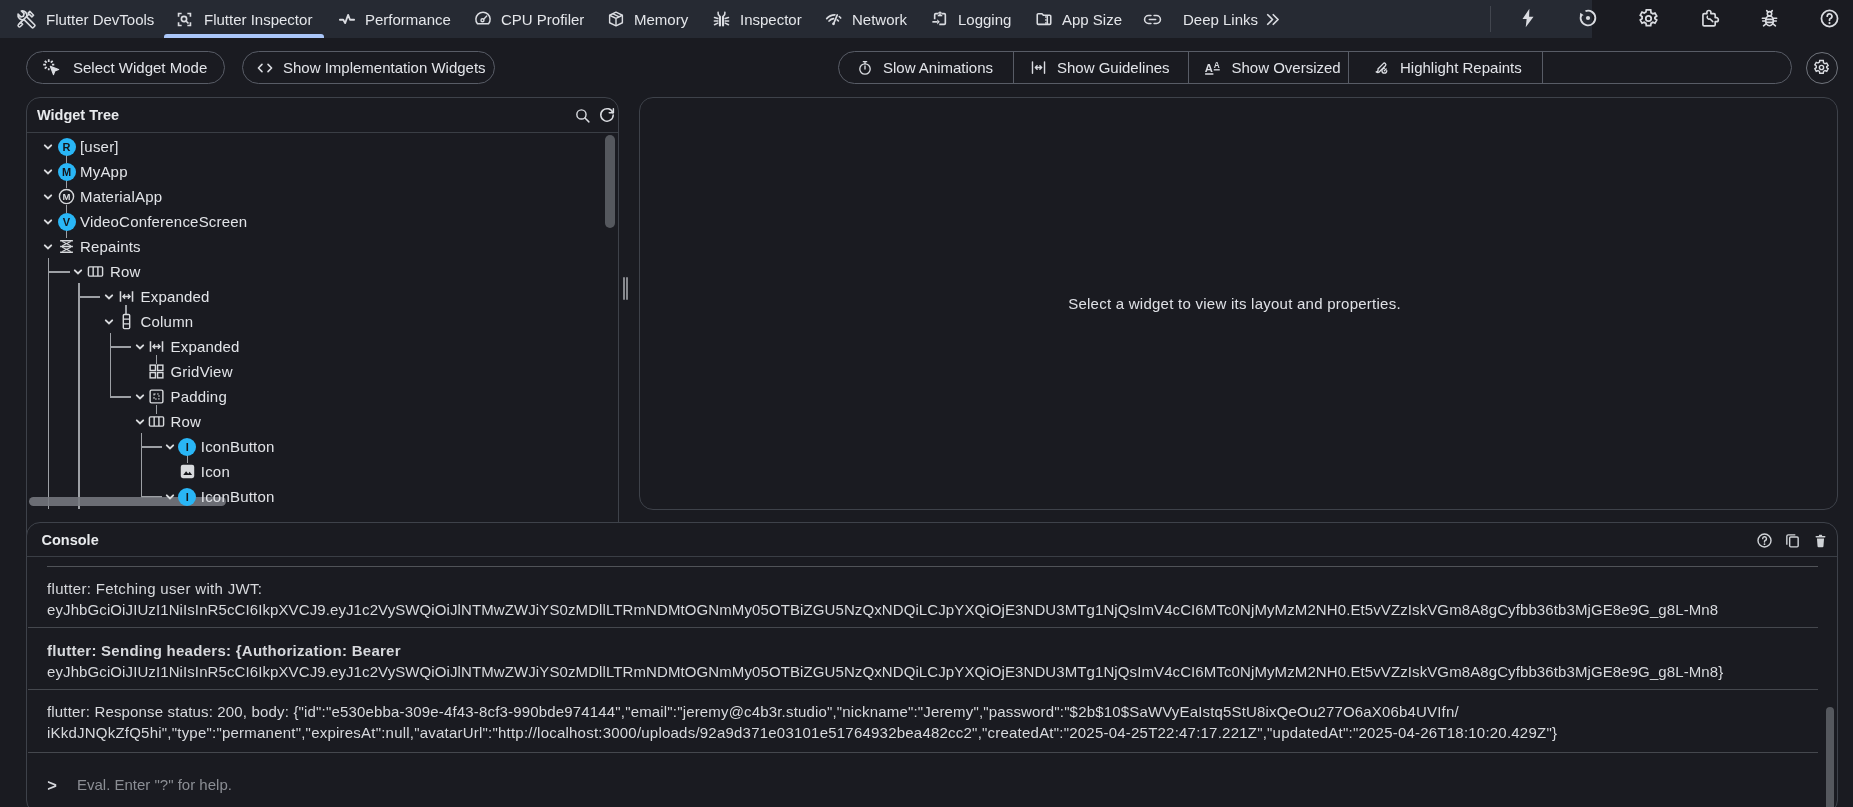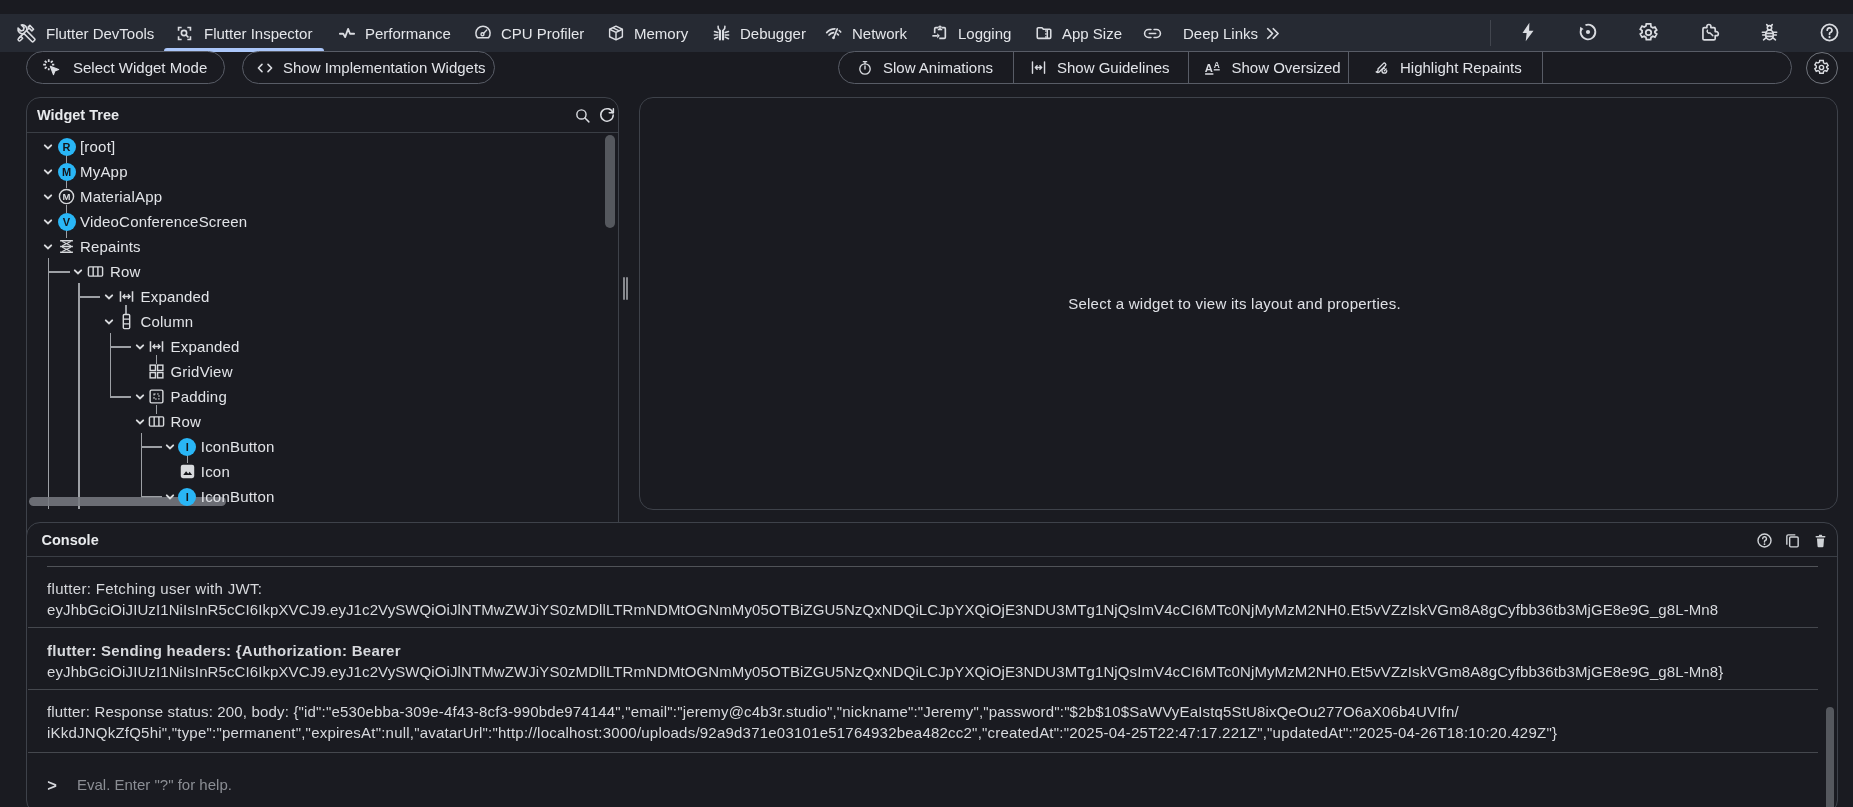--- a/index.html
+++ b/index.html
@@ -1,18 +1,18 @@
 <!DOCTYPE html>
 <html><head>
 <meta charset="utf-8">
 <style>
   * { margin:0; padding:0; box-sizing:border-box; }
   html,body { width:1853px; height:807px; background:#1a1b21; overflow:hidden;
     font-family:"Liberation Sans", sans-serif; }
-  #topbar { position:absolute; left:0; top:14px; width:1853px; height:38px; background:#262a33; }
+  #topbar { position:absolute; left:0; top:0; width:1592px; height:38px; background:#262a33; }
   .tab { position:absolute; top:0; height:38px; display:flex; align-items:center; color:#e4e6ea;
     font-size:15px; font-weight:500; }
   .tab svg { margin-right:9px; }
   #underline { position:absolute; left:164px; top:34px; width:160px; height:4px;
     background:#abc7fa; border-radius:3px 3px 0 0; }
   .ricon { position:absolute; top:8px; }
   .pill { position:absolute; top:51px; height:33px; border:1px solid #585c66; border-radius:17px;
     display:flex; align-items:center; color:#e2e4e9; font-size:15px; }
   .seg { position:absolute; top:51px; height:33px; border:1px solid #585c66; display:flex;
     align-items:center; color:#e2e4e9; font-size:15px; }
@@ -72,21 +72,21 @@
     </svg>
     <span>Memory</span>
   </div>
   <div class="tab" style="left:712px;">
     <svg width="19" height="19" viewBox="0 0 24 24" fill="#dadce1" stroke="#dadce1" stroke-width="2" stroke-linecap="round">
       <path d="M9.6 7.8 C8.2 6.6 7.4 4.8 7.7 2.9 M14.4 7.8 C15.8 6.6 16.6 4.8 16.3 2.9" fill="none"></path>
       <rect x="8.7" y="7.3" width="2.7" height="13.5" rx="1.35" stroke="none"></rect>
       <rect x="12.6" y="7.3" width="2.7" height="13.5" rx="1.35" stroke="none"></rect>
       <path d="M7.3 10.8 L3.2 9.5 M7.3 13.8 H3 M7.3 16.6 L3.2 18.6 M16.7 10.8 L20.8 9.5 M16.7 13.8 H21 M16.7 16.6 L20.8 18.6" fill="none"></path>
     </svg>
-    <span>Debugger</span>
+    <span>Inspector</span>
   </div>
   <div class="tab" style="left:824px;">
     <svg width="19" height="19" viewBox="0 0 24 24" fill="none" stroke="#dadce1" stroke-width="2.1" stroke-linecap="round">
       <path d="M12.4 16.8 L16.8 6.2"></path>
       <path d="M3.4 10.9 A13.5 13.5 0 0 1 13.8 6.1"></path>
       <path d="M6.4 13.9 A9 9 0 0 1 12 10.9"></path>
       <path d="M19.3 8.4 a13.5 13.5 0 0 1 1.8 1.7 M16.7 12.4 a9 9 0 0 1 1.5 1.4"></path>
       <path d="M10.2 17.5 a1.8 1.8 0 1 0 3.6 0 1.8 1.8 0 0 0-3.6 0" fill="#dadce1" stroke="none"></path>
     </svg>
     <span>Network</span>
@@ -249,21 +249,21 @@
     <div class="cline" style="left:128.7px; top:220.5px; width:1.5px; height:9px;"></div>
     <div class="cline" style="left:128.7px; top:270.5px; width:1.5px; height:9px;"></div>
     <div class="cline" style="left:159.5px; top:321px;   width:1.5px; height:8px;"></div>
 
     <div style="position:absolute; left:2px; top:363px; width:197px; height:9px; border-radius:4.5px; background:rgba(118,121,127,.88);"></div>
 
     <svg class="tcaret" style="left:14.6px; top:6.5px;" width="12" height="12" viewBox="0 0 12 12">
         <path d="M2.8 4.3 L6 7.5 L9.2 4.3" stroke="#d8dadd" stroke-width="1.9" fill="none" stroke-linecap="round"></path>
       </svg>
     <div class="circ" style="position:absolute; left:30.5px; top:3.5px;">R</div>
-    <span class="tlabel" style="left:53px; top:3.0px;">[root]</span>
+    <span class="tlabel" style="left:53px; top:3.0px;">[user]</span>
 
     <svg class="tcaret" style="left:14.6px; top:31.5px;" width="12" height="12" viewBox="0 0 12 12">
         <path d="M2.8 4.3 L6 7.5 L9.2 4.3" stroke="#d8dadd" stroke-width="1.9" fill="none" stroke-linecap="round"></path>
       </svg>
     <div class="circ" style="position:absolute; left:30.5px; top:28.5px;">M</div>
     <span class="tlabel" style="left:53px; top:28.0px;">MyApp</span>
 
     <svg class="tcaret" style="left:14.6px; top:56.5px;" width="12" height="12" viewBox="0 0 12 12">
         <path d="M2.8 4.3 L6 7.5 L9.2 4.3" stroke="#d8dadd" stroke-width="1.9" fill="none" stroke-linecap="round"></path>
       </svg>

